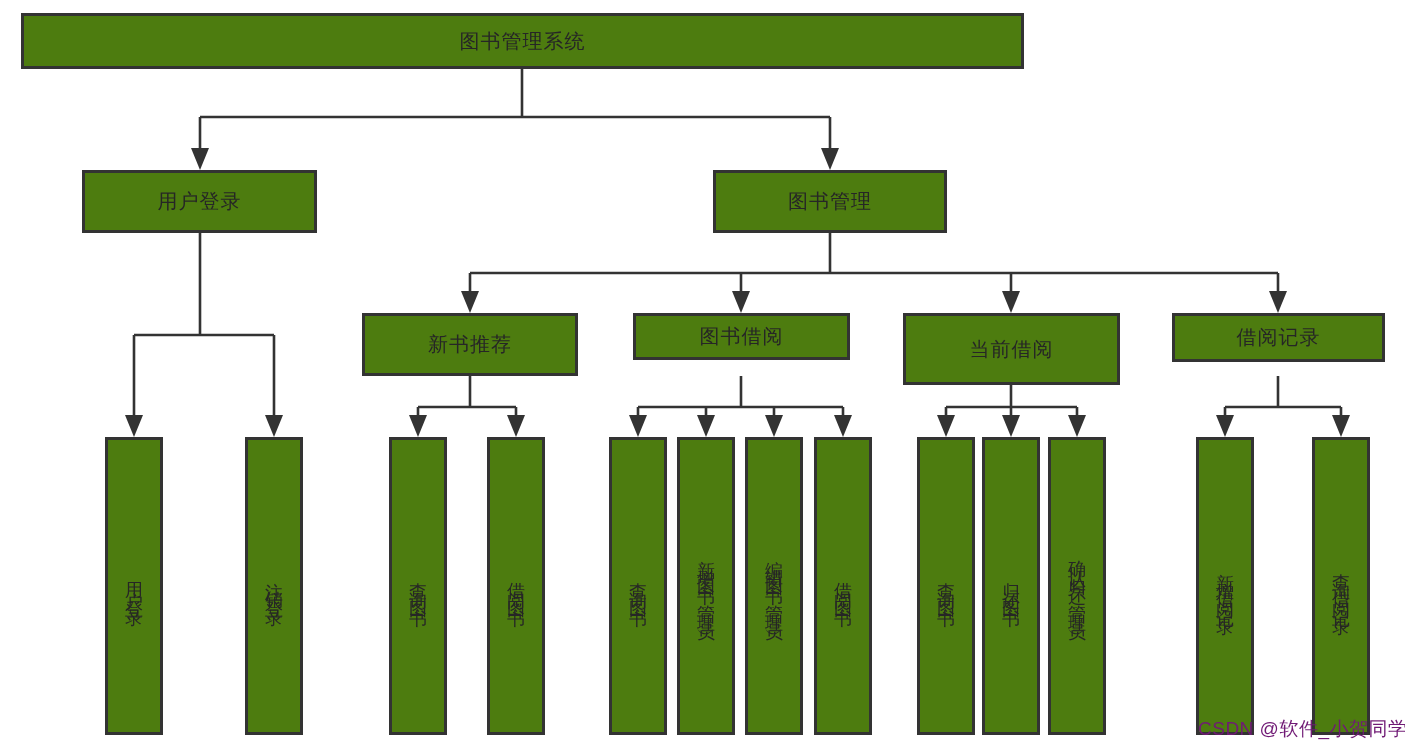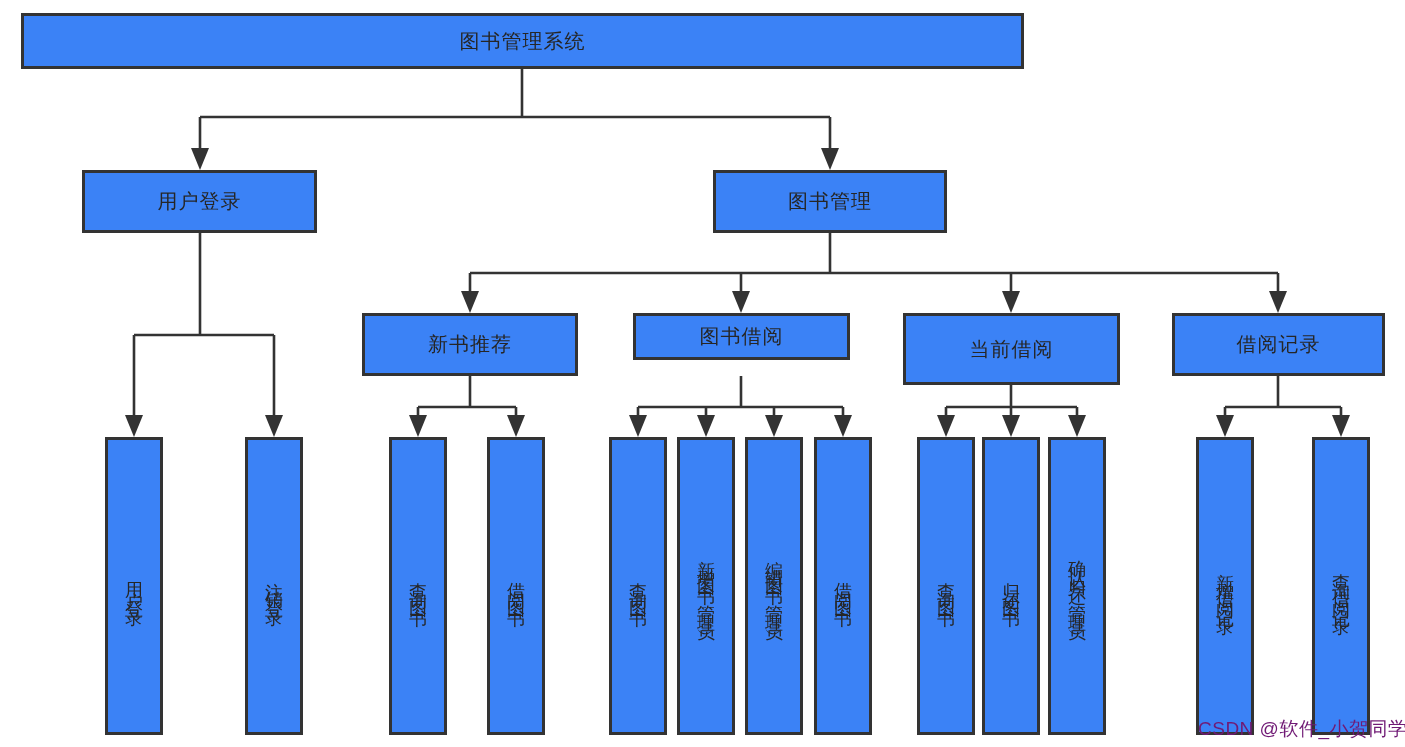--- a/index.html
+++ b/index.html
@@ -9,21 +9,21 @@
     background:#ffffff;
     overflow:hidden;
     font-family:"Liberation Sans","DejaVu Sans",sans-serif;
     color:#222222;
   }
   .connectors{position:absolute;left:0;top:0;width:1405px;height:747px;}
   .node{
     position:absolute;
     box-sizing:border-box;
     border:3px solid #333333;
-    background:#3b82f6;
+    background:#4d7c0f;
     display:flex;
     align-items:center;
     justify-content:center;
     text-align:center;
     color:#262626;
   }
   .h{font-size:20px;letter-spacing:1px;}
   .v{
     font-size:18px;
     writing-mode:vertical-rl;
@@ -34,21 +34,21 @@
   }
   
   .n-root{left:21px;top:13px;width:1003px;height:56px;}
   
   .n-login{left:82px;top:170px;width:235px;height:63px;}
   .n-mgmt{left:713px;top:170px;width:234px;height:63px;}
   
   .n-newbook{left:362px;top:313px;width:216px;height:63px;}
   .n-borrow{left:633px;top:313px;width:217px;height:47px;}
   .n-current{left:903px;top:313px;width:217px;height:72px;}
-  .n-records{left:1172px;top:313px;width:213px;height:63px;}
+  .n-records{left:1172px;top:313px;width:213px;height:49px;}
   
   .c1{left:105px;}  .c2{left:245px;}
   .c3{left:389px;}  .c4{left:487px;}
   .c5{left:609px;}  .c6{left:677px;}
   .c7{left:745px;}  .c8{left:814px;}
   .c9{left:917px;}  .c10{left:982px;}
   .c11{left:1048px;}
   .c12{left:1196px;} .c13{left:1312px;}
   .watermark{
     position:absolute;

